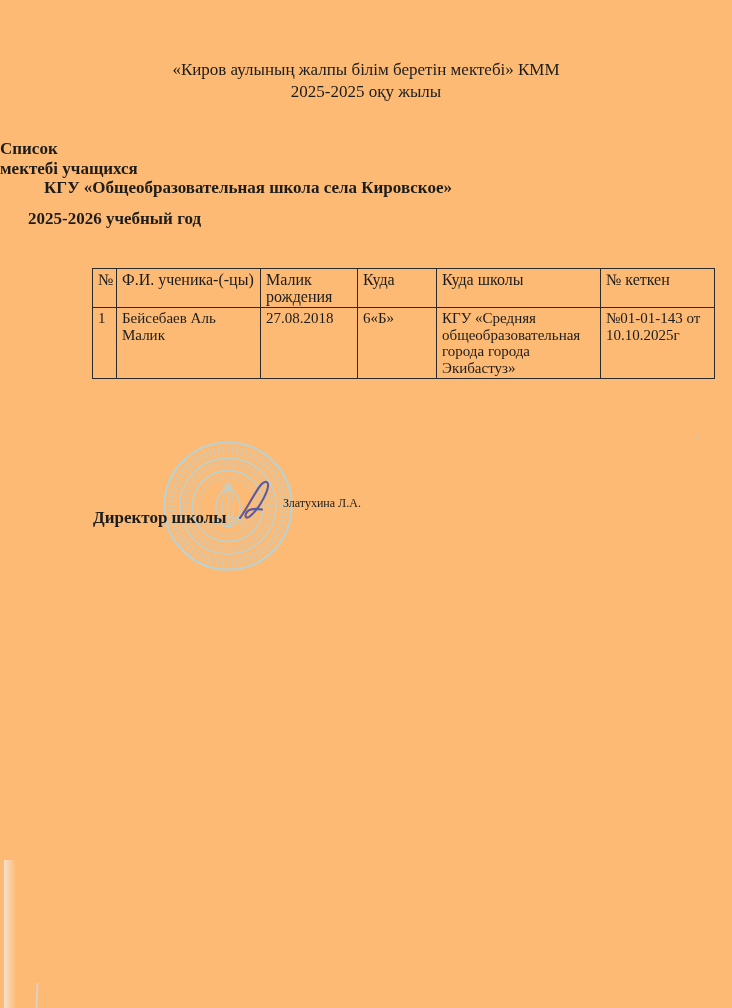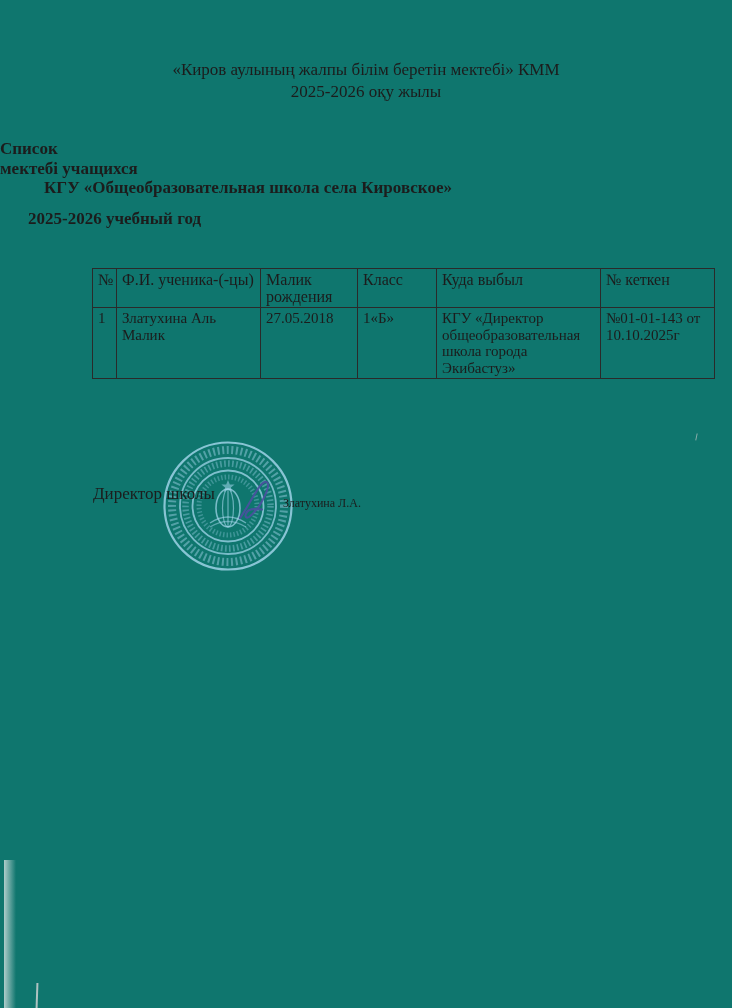--- a/index.html
+++ b/index.html
@@ -1,19 +1,19 @@
 <!DOCTYPE html>
 <html style="--text: #1c1c1c; --table-border: #2a2a2a; --stamp: #a6d8ee; --signature-ink: #4b50a0;"><head>
 <meta charset="utf-8">
 <style>
   html,body{margin:0;padding:0;background:#e9e9e9;}
   .page{
     position:relative;
     width:732px;height:1008px;
-    background:#0f766e;
+    background:#fdba74;
     overflow:hidden;
     font-family:"Liberation Serif","DejaVu Serif",serif;
     color:var(--text,#1c1c1c);
     margin:0 auto;
   }
   
   .header-kk{
     position:absolute;top:59px;left:0;width:732px;
     text-align:center;font-size:17px;line-height:22px;
   }
@@ -31,21 +31,21 @@
   .doc-table th,.doc-table td{
     border:1.6px solid var(--table-border,#2a2a2a);
     vertical-align:top;text-align:left;font-weight:normal;
     padding:2px 5px;overflow:hidden;
   }
   .doc-table th{font-size:16px;line-height:17px;}
   .doc-table td{font-size:15px;line-height:16.5px;}
   .doc-table thead tr{height:38px;}
   .doc-table tbody tr{height:64px;}
   
-  .sig-role{position:absolute;left:93px;top:484px;font-size:17px;white-space:nowrap;}
+  .sig-role{position:absolute;left:93px;top:508px;font-size:17px;white-space:nowrap;font-weight:bold;}
   .sig-name{position:absolute;left:283px;top:496px;font-size:12px;white-space:nowrap;}
   .stamp{position:absolute;left:161px;top:439px;width:134px;height:134px;}
   .stamp circle,.stamp ellipse,.stamp path,.stamp line{
     stroke:var(--stamp,#a6d8ee);fill:none;
   }
   .stamp .fill{fill:var(--stamp,#a6d8ee);stroke:none;}
   .signature-svg{position:absolute;left:238px;top:478px;width:40px;height:46px;}
   .signature-svg path{
     stroke:var(--signature-ink,#4b50a0);fill:none;
     stroke-linecap:round;stroke-linejoin:round;stroke-width:2.1px;opacity:.9;
@@ -64,21 +64,21 @@
     background:linear-gradient(to right,#f2f2f2,rgba(255,255,255,0));opacity:.7;
   }
 </style>
 </head>
 <body>
 
 <div class="page">
 
   <div class="header-kk">
     <div>«Киров аулының жалпы білім беретін мектебі» КММ</div>
-    <div>2025-2026 оқу жылы</div>
+    <div>2025-2025 оқу жылы</div>
   </div>
 
   <div class="header-ru">
     <div>Список</div>
     <div>мектебі учащихся</div>
     <div class="indent">КГУ «Общеобразовательная школа села Кировское»</div>
     <div class="year">2025-2026 учебный год</div>
   </div>
 
   <table class="doc-table">
@@ -88,32 +88,32 @@
       <col style="width:97px">
       <col style="width:79px">
       <col style="width:164px">
       <col style="width:114px">
     </colgroup>
     <thead>
       <tr>
         <th>№</th>
         <th>Ф.И. ученика-(-цы)</th>
         <th>Малик рождения</th>
-        <th>Класс</th>
-        <th>Куда выбыл</th>
+        <th>Куда</th>
+        <th>Куда школы</th>
         <th>№ кеткен</th>
       </tr>
     </thead>
     <tbody>
       <tr>
         <td>1</td>
-        <td>Златухина Аль Малик</td>
-        <td>27.05.2018</td>
-        <td>1«Б»</td>
-        <td>КГУ «Директор общеобразовательная школа города Экибастуз»</td>
+        <td>Бейсебаев Аль Малик</td>
+        <td>27.08.2018</td>
+        <td>6«Б»</td>
+        <td>КГУ «Средняя общеобразовательная города города Экибастуз»</td>
         <td>№01-01-143 от 10.10.2025г</td>
       </tr>
     </tbody>
   </table>
 
   <svg class="stamp" viewBox="0 0 134 134" aria-hidden="true">
     <circle cx="67" cy="67" r="63.5" stroke-width="2.2" opacity="0.8"></circle>
     <circle cx="67" cy="67" r="56" stroke-width="8" stroke-dasharray="2 2.6" opacity="0.45"></circle>
     <circle cx="67" cy="67" r="48" stroke-width="1.8" opacity="0.7"></circle>
     <circle cx="67" cy="67" r="42.5" stroke-width="6.5" stroke-dasharray="1.7 2.3" opacity="0.38"></circle>

